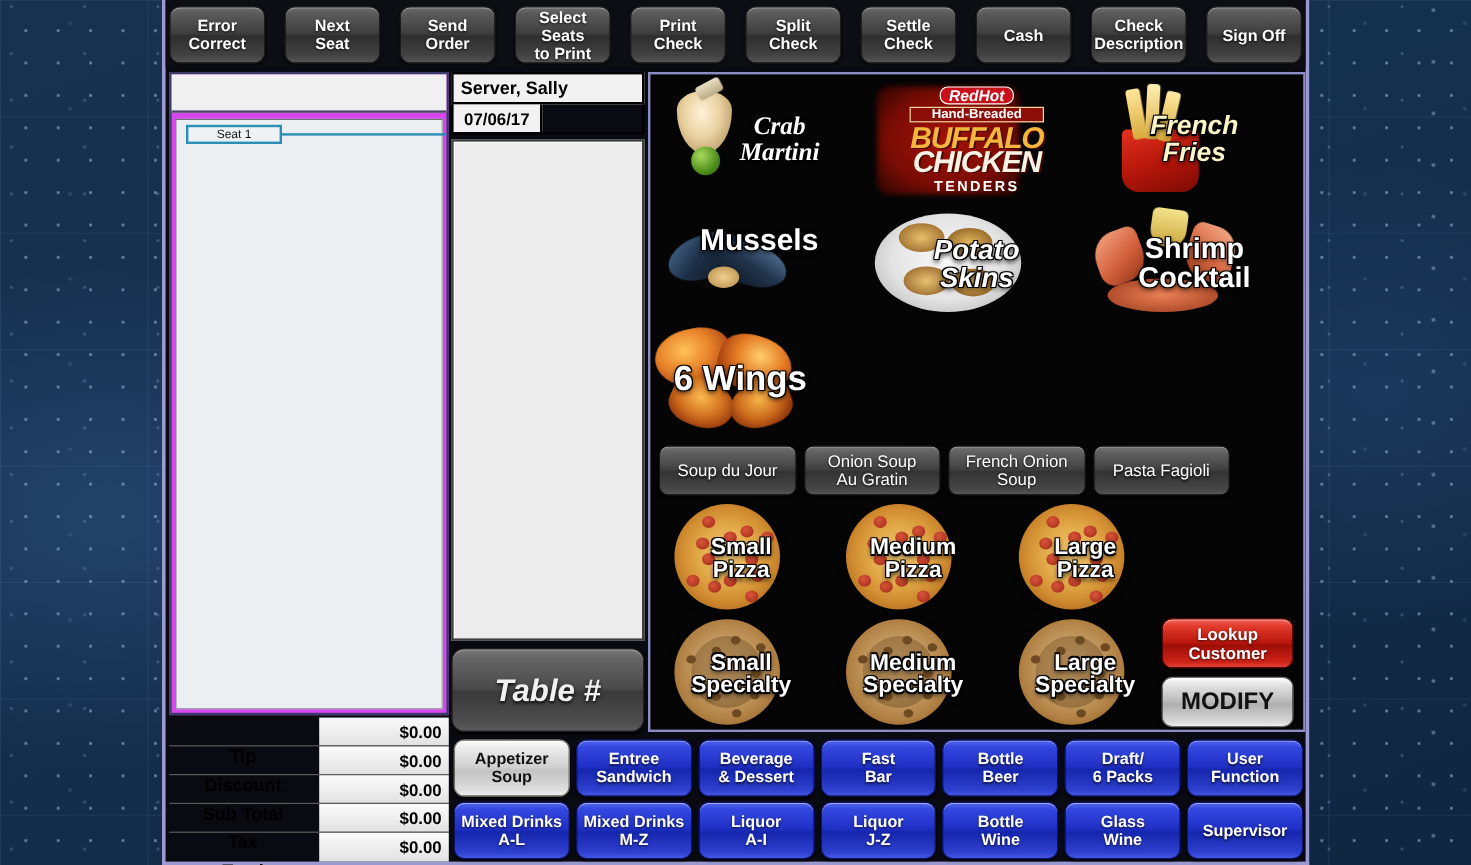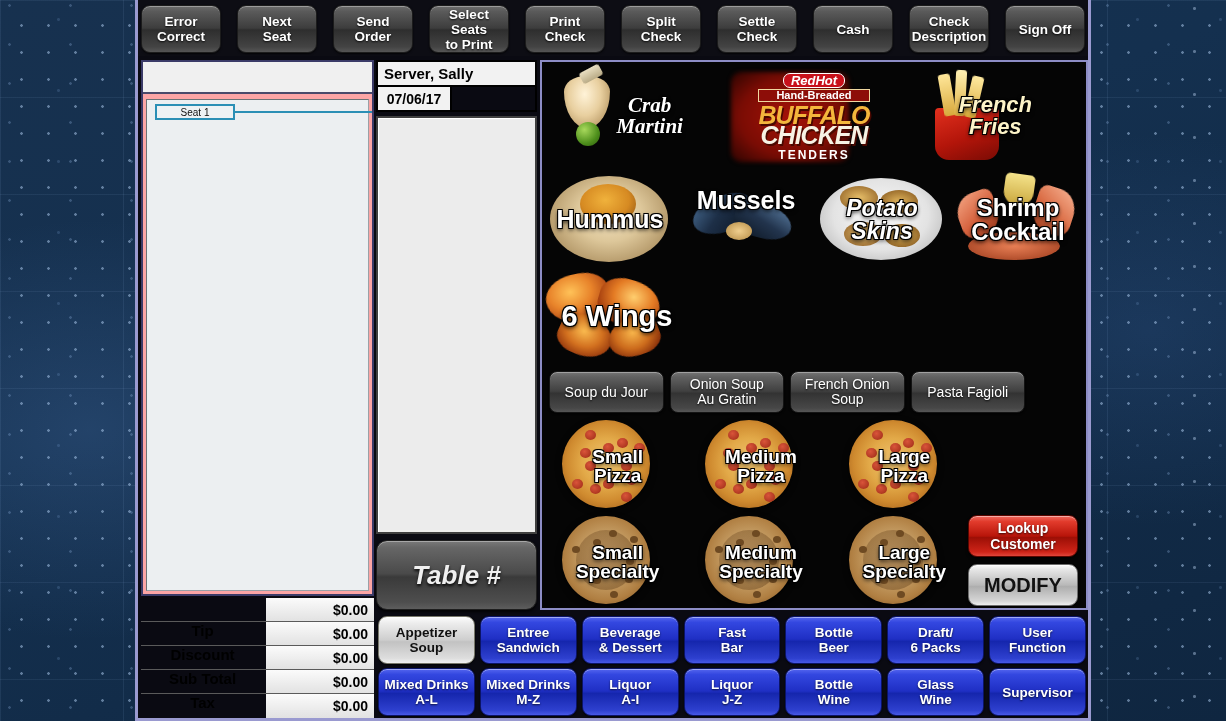--- a/index.html
+++ b/index.html
@@ -92,21 +92,21 @@
     white-space: pre-line;
     cursor: pointer;
   }
 
   
   #order-panel {
     position: absolute;
     left: 3px; top: 60px;
     width: 233px;
     height: 536px;
-    background: #fca5a5;
+    background: #d946ef;
     border: 2px solid #3b3b68;
   }
   #order-header {
     height: 32px;
     background: #f0f0f0;
     border-bottom: 2px solid #4a4a6a;
   }
   #seat-list {
     position: absolute;
     left: 3px; top: 37px;
@@ -477,25 +477,20 @@
             <div class="food" style="left: 36px; top: 10px; width: 12px; height: 42px; border-radius: 3px; background: linear-gradient(rgb(255, 231, 154), rgb(216, 169, 60)); transform: rotate(-10deg);"></div>
             <div class="food" style="left: 50px; top: 6px; width: 11px; height: 46px; border-radius: 3px; background: linear-gradient(rgb(255, 240, 180), rgb(220, 174, 64)); transform: rotate(3deg);"></div>
             <div class="food" style="left: 63px; top: 12px; width: 12px; height: 42px; border-radius: 3px; background: linear-gradient(rgb(255, 234, 160), rgb(214, 167, 56)); transform: rotate(13deg);"></div>
             <div class="mi-label" style="font-style: italic; font-size: 22px; color: rgb(253, 244, 200);">French
 Fries</div>
           </div>
         </div>
 
       <div class="menu-row" id="menu-row-2" style="top:108px;height:100px;">
           <div class="menu-cell">
-            <div class="food" style="left: 8px; top: 6px; width: 118px; height: 86px; border-radius: 50%; background: radial-gradient(at 50% 45%, rgb(242, 226, 192) 0%, rgb(221, 199, 154) 40%, rgb(183, 156, 109) 72%, rgb(110, 90, 56) 100%);"></div>
-            <div class="food" style="left: 38px; top: 14px; width: 56px; height: 40px; border-radius: 50%; background: radial-gradient(at 45% 40%, rgb(240, 178, 60) 0%, rgb(214, 138, 34) 55%, rgb(126, 74, 18) 100%);"></div>
-            <div class="mi-label" style="font-size: 25px;">Hummus</div>
-          </div>
-          <div class="menu-cell">
             <div class="food" style="left: 14px; top: 26px; width: 62px; height: 36px; border-radius: 60% 40% 50% 50%; background: linear-gradient(140deg, rgb(74, 111, 150) 0%, rgb(29, 47, 71) 45%, rgb(10, 19, 32) 100%); transform: rotate(-16deg);"></div>
             <div class="food" style="left: 56px; top: 34px; width: 58px; height: 34px; border-radius: 40% 60% 50% 50%; background: linear-gradient(200deg, rgb(92, 127, 164) 0%, rgb(34, 52, 77) 50%, rgb(12, 22, 34) 100%); transform: rotate(14deg);"></div>
             <div class="food" style="left: 48px; top: 52px; width: 26px; height: 18px; border-radius: 50%; background: radial-gradient(rgb(240, 207, 142), rgb(180, 139, 69));"></div>
             <div class="mi-label" style="margin-bottom: 38px; font-size: 25px;">Mussels</div>
           </div>
           <div class="menu-cell">
             <div class="food" style="left: 6px; top: 8px; width: 122px; height: 82px; border-radius: 50%; background: radial-gradient(at 50% 45%, rgb(251, 251, 251) 0%, rgb(227, 227, 227) 55%, rgb(168, 168, 168) 100%);"></div>
             <div class="food" style="left: 26px; top: 16px; width: 38px; height: 24px; border-radius: 50%; background: radial-gradient(rgb(232, 192, 106), rgb(138, 90, 32));"></div>
             <div class="food" style="left: 66px; top: 20px; width: 38px; height: 24px; border-radius: 50%; background: radial-gradient(rgb(227, 183, 94), rgb(126, 80, 25));"></div>
             <div class="food" style="left: 30px; top: 52px; width: 38px; height: 24px; border-radius: 50%; background: radial-gradient(rgb(232, 194, 114), rgb(135, 86, 32));"></div>

